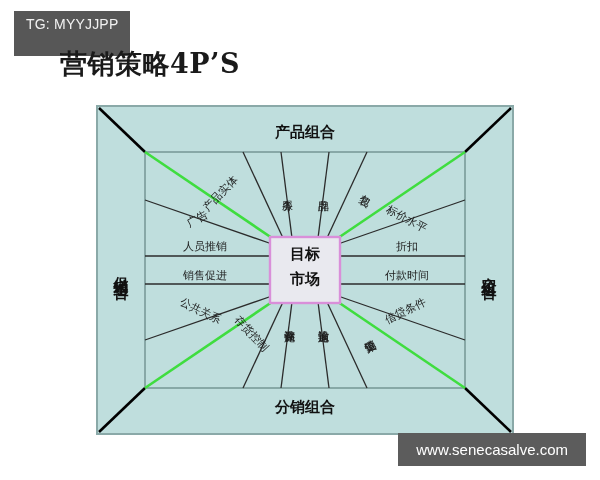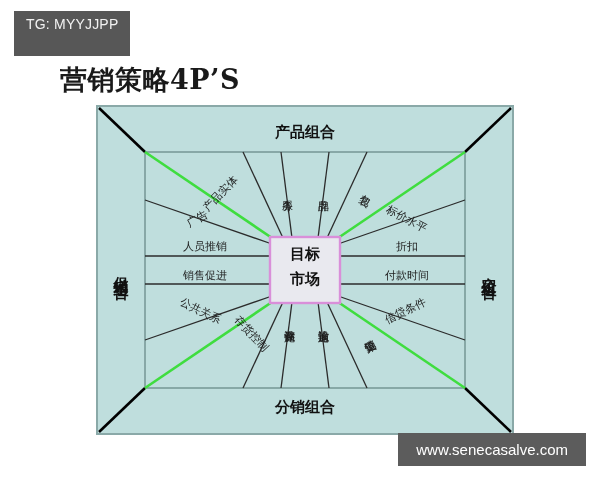--- a/index.html
+++ b/index.html
@@ -10,21 +10,21 @@
   }
   #tg-badge{
     position:absolute;left:14px;top:11px;
     background:#575757;color:#f2f2f2;
     font-family:"Liberation Sans","DejaVu Sans",sans-serif;
     font-size:14px;letter-spacing:.2px;
     padding:5px 12px 24px 12px;
     white-space:nowrap;
   }
   #page-title{
-    position:absolute;left:60px;top:62px;
+    position:absolute;left:60px;top:46px;
     font-size:27px;font-weight:bold;color:#1a1a1a;
     font-family:"DejaVu Serif","Liberation Serif",serif;
     letter-spacing:.5px;white-space:nowrap;
   }
   #diagram-wrap{
     position:absolute;left:95px;top:104px;width:420px;height:332px;
   }
   #diagram-svg{display:block;width:420px;height:332px;}
   .seg-label{
     font-family:"DejaVu Serif","Liberation Serif",serif;

